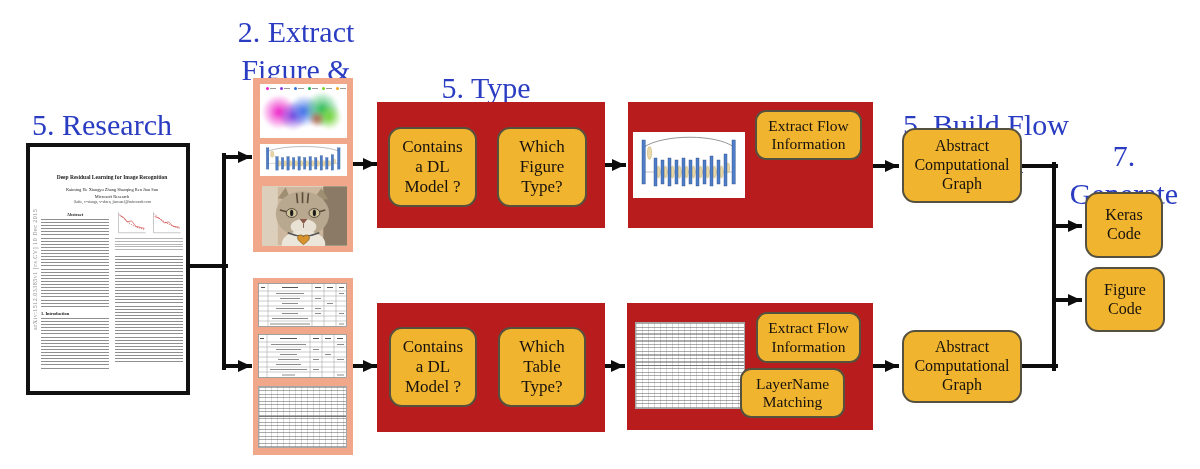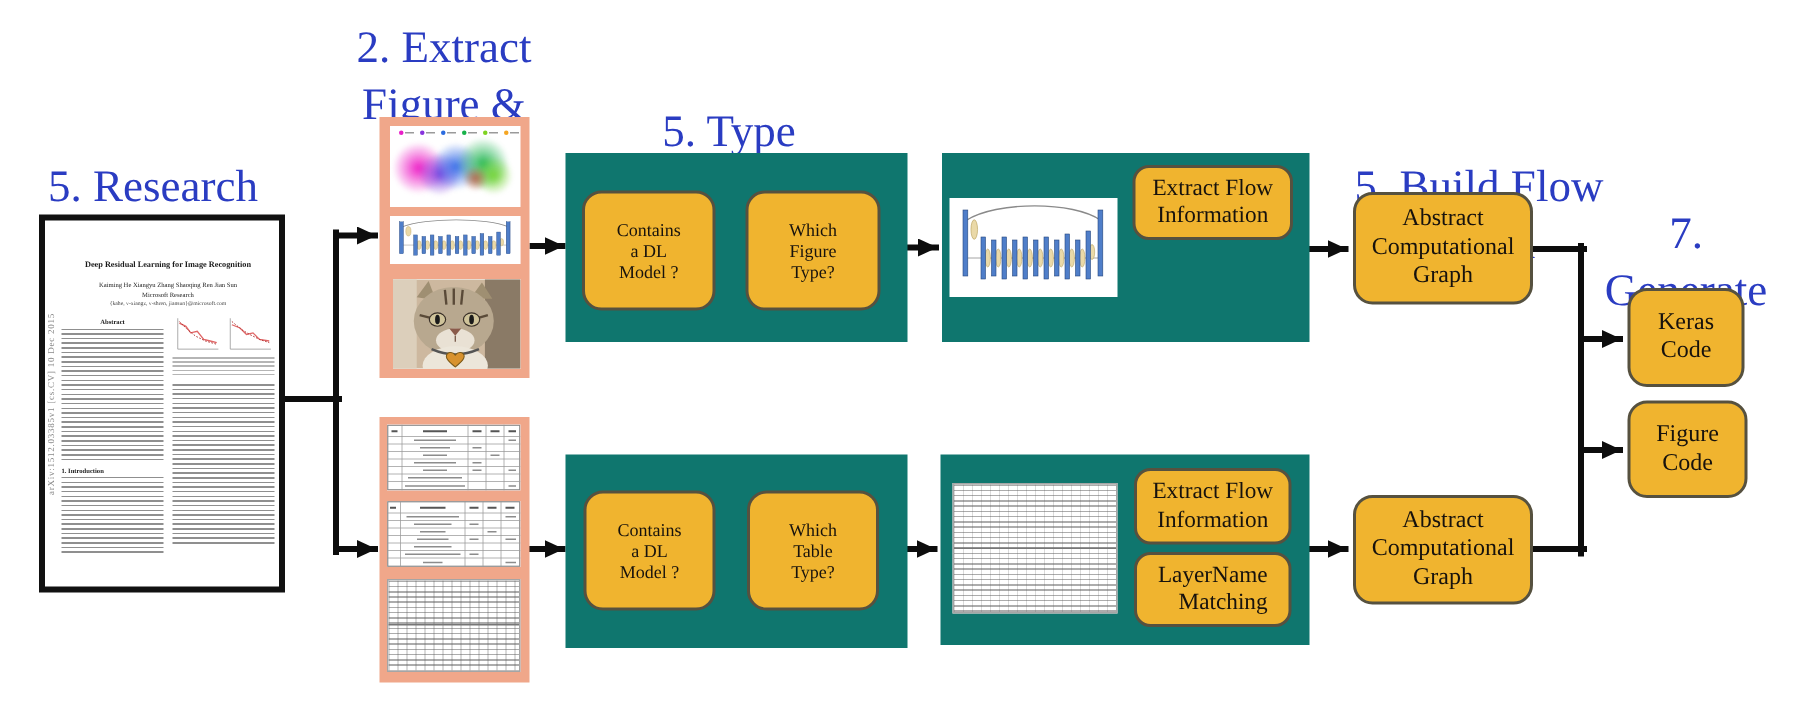--- a/index.html
+++ b/index.html
@@ -2,26 +2,26 @@
 <html><head>
 <meta charset="utf-8">
 <style>
   html,body{margin:0;padding:0;background:#fff;}
   #canvas{position:relative;width:1200px;height:469px;background:#fff;overflow:hidden;
           font-family:"Liberation Serif","DejaVu Serif",serif;}
   svg{display:block;}
   #arrow-layer{position:absolute;left:0;top:0;z-index:1;}
   .heading{position:absolute;z-index:2;color:#2A3CC2;font-size:30px;line-height:1.25;
            text-align:center;white-space:pre-line;}
-  .panel{position:absolute;z-index:2;background:#0f766e;}
+  .panel{position:absolute;z-index:2;background:#b91c1c;}
   .tpanel{position:absolute;z-index:2;background:#F0A78A;}
   .box{position:absolute;z-index:3;background:#F0B42F;border:2px solid #56513F;border-radius:13px;
        display:flex;align-items:center;justify-content:center;text-align:center;color:#17120d;
        white-space:pre-line;line-height:1.18;}
-  .fs17{font-size:12px;} .fs16{font-size:16px;} .fs15{font-size:15.5px;border-radius:11px;}
+  .fs17{font-size:17px;} .fs16{font-size:16px;} .fs15{font-size:15.5px;border-radius:11px;}
   .thumb{position:absolute;background:#fff;overflow:hidden;}
   
   #paper{position:absolute;z-index:2;left:26px;top:143px;width:156px;height:244px;background:#fff;
          border:4px solid #111;}
   #paper .inner{position:absolute;left:11px;top:0;right:3px;bottom:0;}
   .arxiv-strip{position:absolute;left:0px;top:0;height:100%;width:10px;display:flex;align-items:center;
          justify-content:center;writing-mode:vertical-rl;transform:rotate(180deg);
          font-size:6px;color:#8a8a8a;letter-spacing:.5px;}
   .p-title{margin-top:27px;text-align:center;font-weight:bold;font-size:5.5px;color:#1a1a1a;line-height:1.1;}
   .p-authors{margin-top:7px;text-align:center;font-size:4.4px;color:#222;}
@@ -295,21 +295,21 @@
 Table
 Type?</div>
   </div>
 
   <div class="panel" style="left:627px;top:303px;width:246px;height:127px;">
     <div class="grid" style="left:8px;top:19px;width:108px;height:85px;">
         <div class="sep"></div>
       </div>
     <div class="box fs15" style="left:129px;top:9px;width:101px;height:47px;">Extract Flow
 Information</div>
-    <div class="box fs15" style="left:129px;top:65px;width:101px;height:46px;text-align:right;">LayerName
+    <div class="box fs15" style="left:113px;top:65px;width:101px;height:46px;">LayerName
 Matching</div>
   </div>
 
   <div class="box fs16" style="left:902px;top:330px;width:116px;height:69px;z-index:2;">Abstract
 Computational
 Graph</div>
 
 </div>
 
 </body></html>

